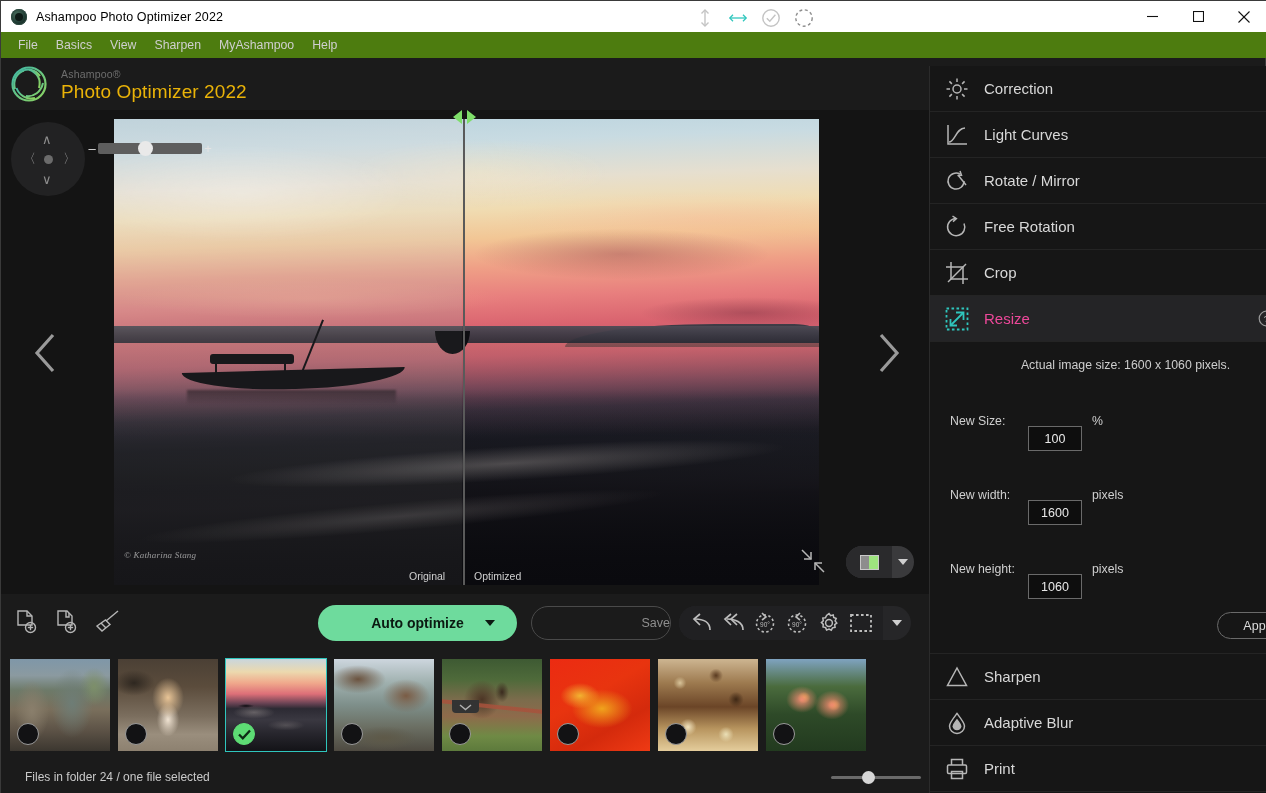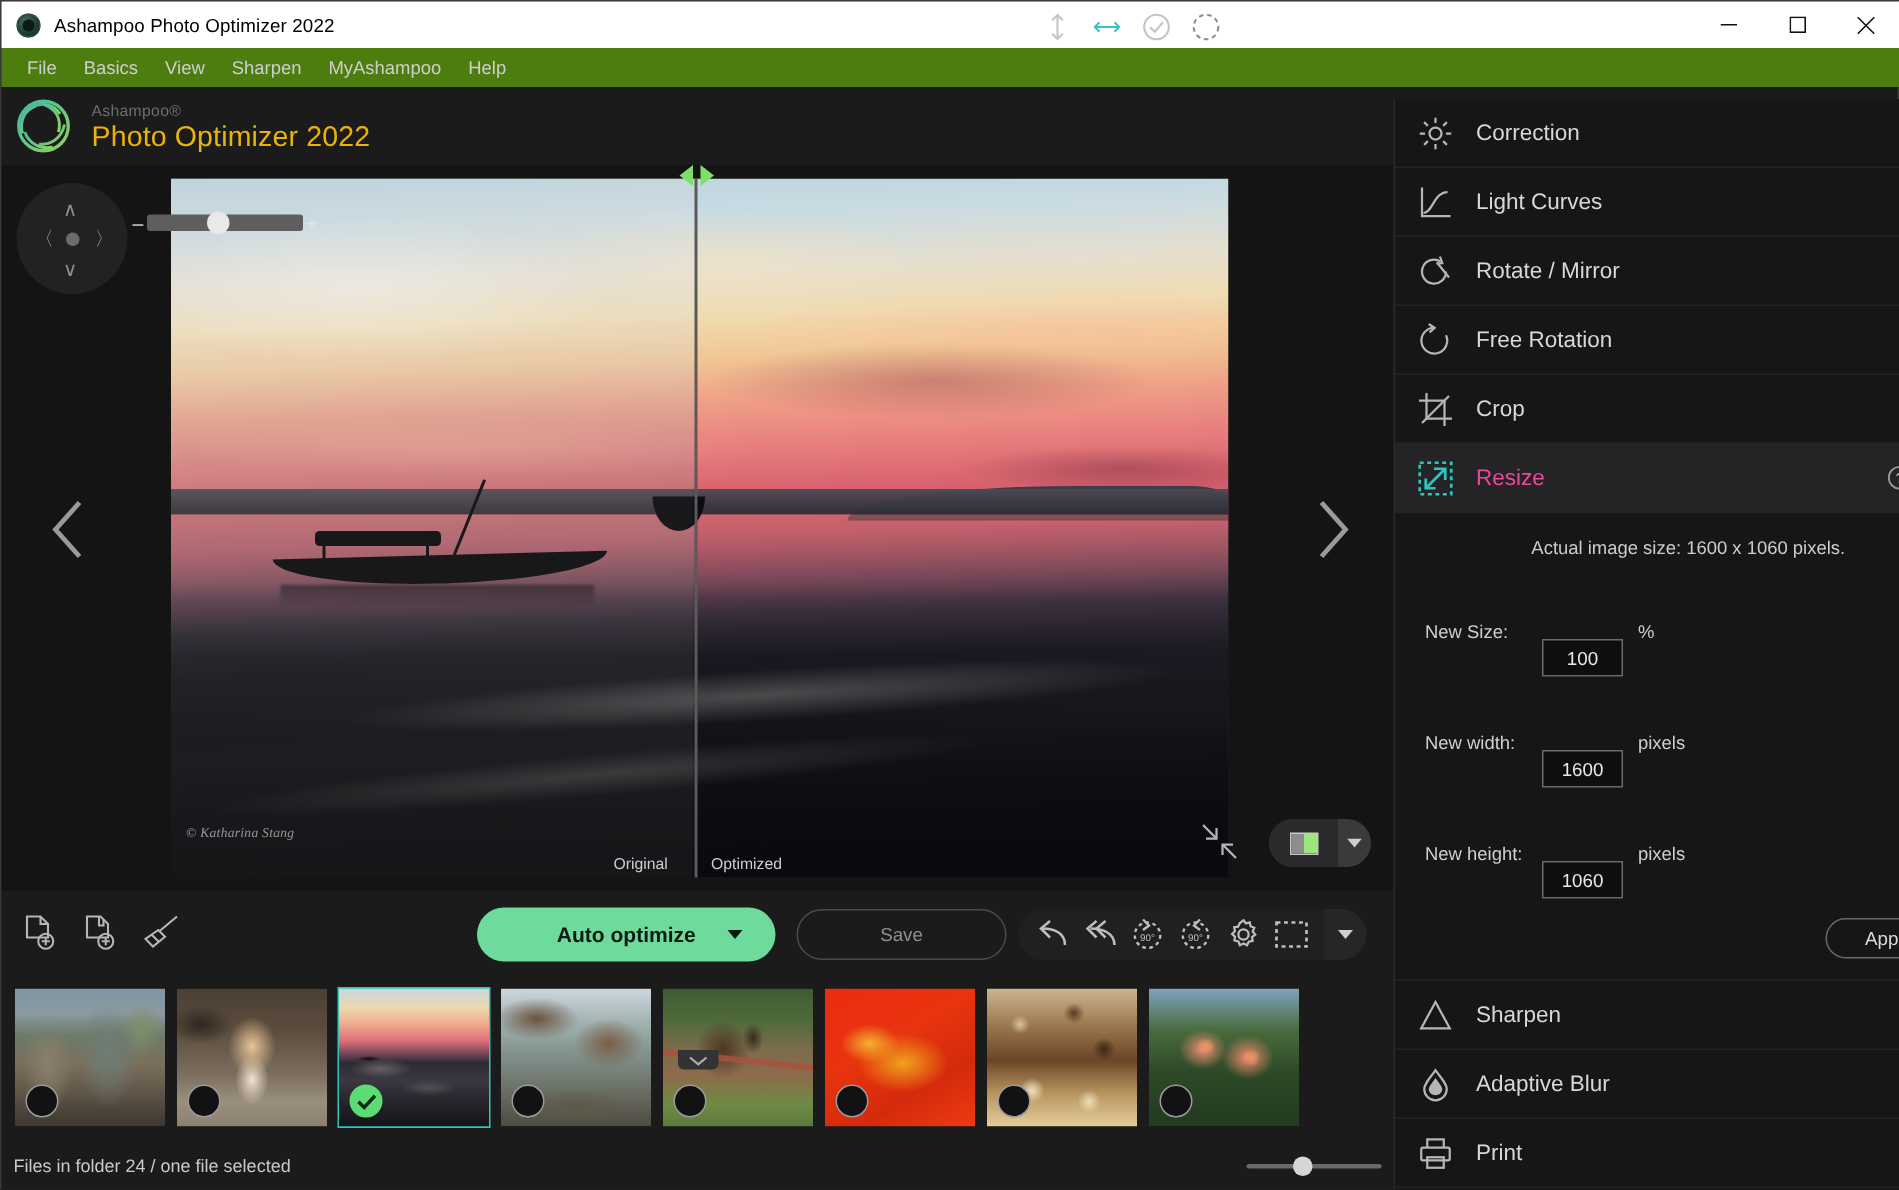--- a/index.html
+++ b/index.html
@@ -311,21 +311,21 @@
     position: absolute; right: 22px; top: 15px;
     width: 0; height: 0;
     border-left: 5px solid transparent; border-right: 5px solid transparent;
     border-top: 6px solid #0b1a12;
   }
 
   .save-btn {
     position: absolute; left: 530px; top: 605px;
     width: 140px; height: 34px; border-radius: 17px;
     border: 1px solid #4a4a4a;
-    display: flex; align-items: center; justify-content: center;
+    display: flex; align-items: center; justify-content: flex-end;
     cursor: pointer;
   }
   .save-btn span { font-size: 12.5px; color: #8e8e8e; }
 
   .edit-group {
     position: absolute; left: 678px; top: 605px;
     width: 232px; height: 34px; border-radius: 17px;
     background: #262628;
     display: flex; align-items: center;
   }
@@ -431,21 +431,21 @@
     font-size: 12.5px; color: #dcdcdc; cursor: pointer;
   }
 
   
   .statusbar {
     position: absolute; left: 0; top: 759px;
     width: 928px; height: 34px;
     background: #1b1b1b;
     display: flex; align-items: center;
   }
-  .status-text { font-size: 12px; color: #c9c9c9; margin-left: 8px; }
+  .status-text { font-size: 12px; color: #c9c9c9; margin-left: 24px; }
   .status-icons {
     position: absolute; left: 694px; top: 7px;
     display: flex; gap: 13px; align-items: center;
   }
   .st-ic { width: 20px; height: 20px; cursor: pointer;
     display: flex; align-items: center; justify-content: center; }
   .st-slider {
     position: absolute; left: 830px; top: 769px;
     width: 90px; height: 14px; display: flex; align-items: center;
   }

